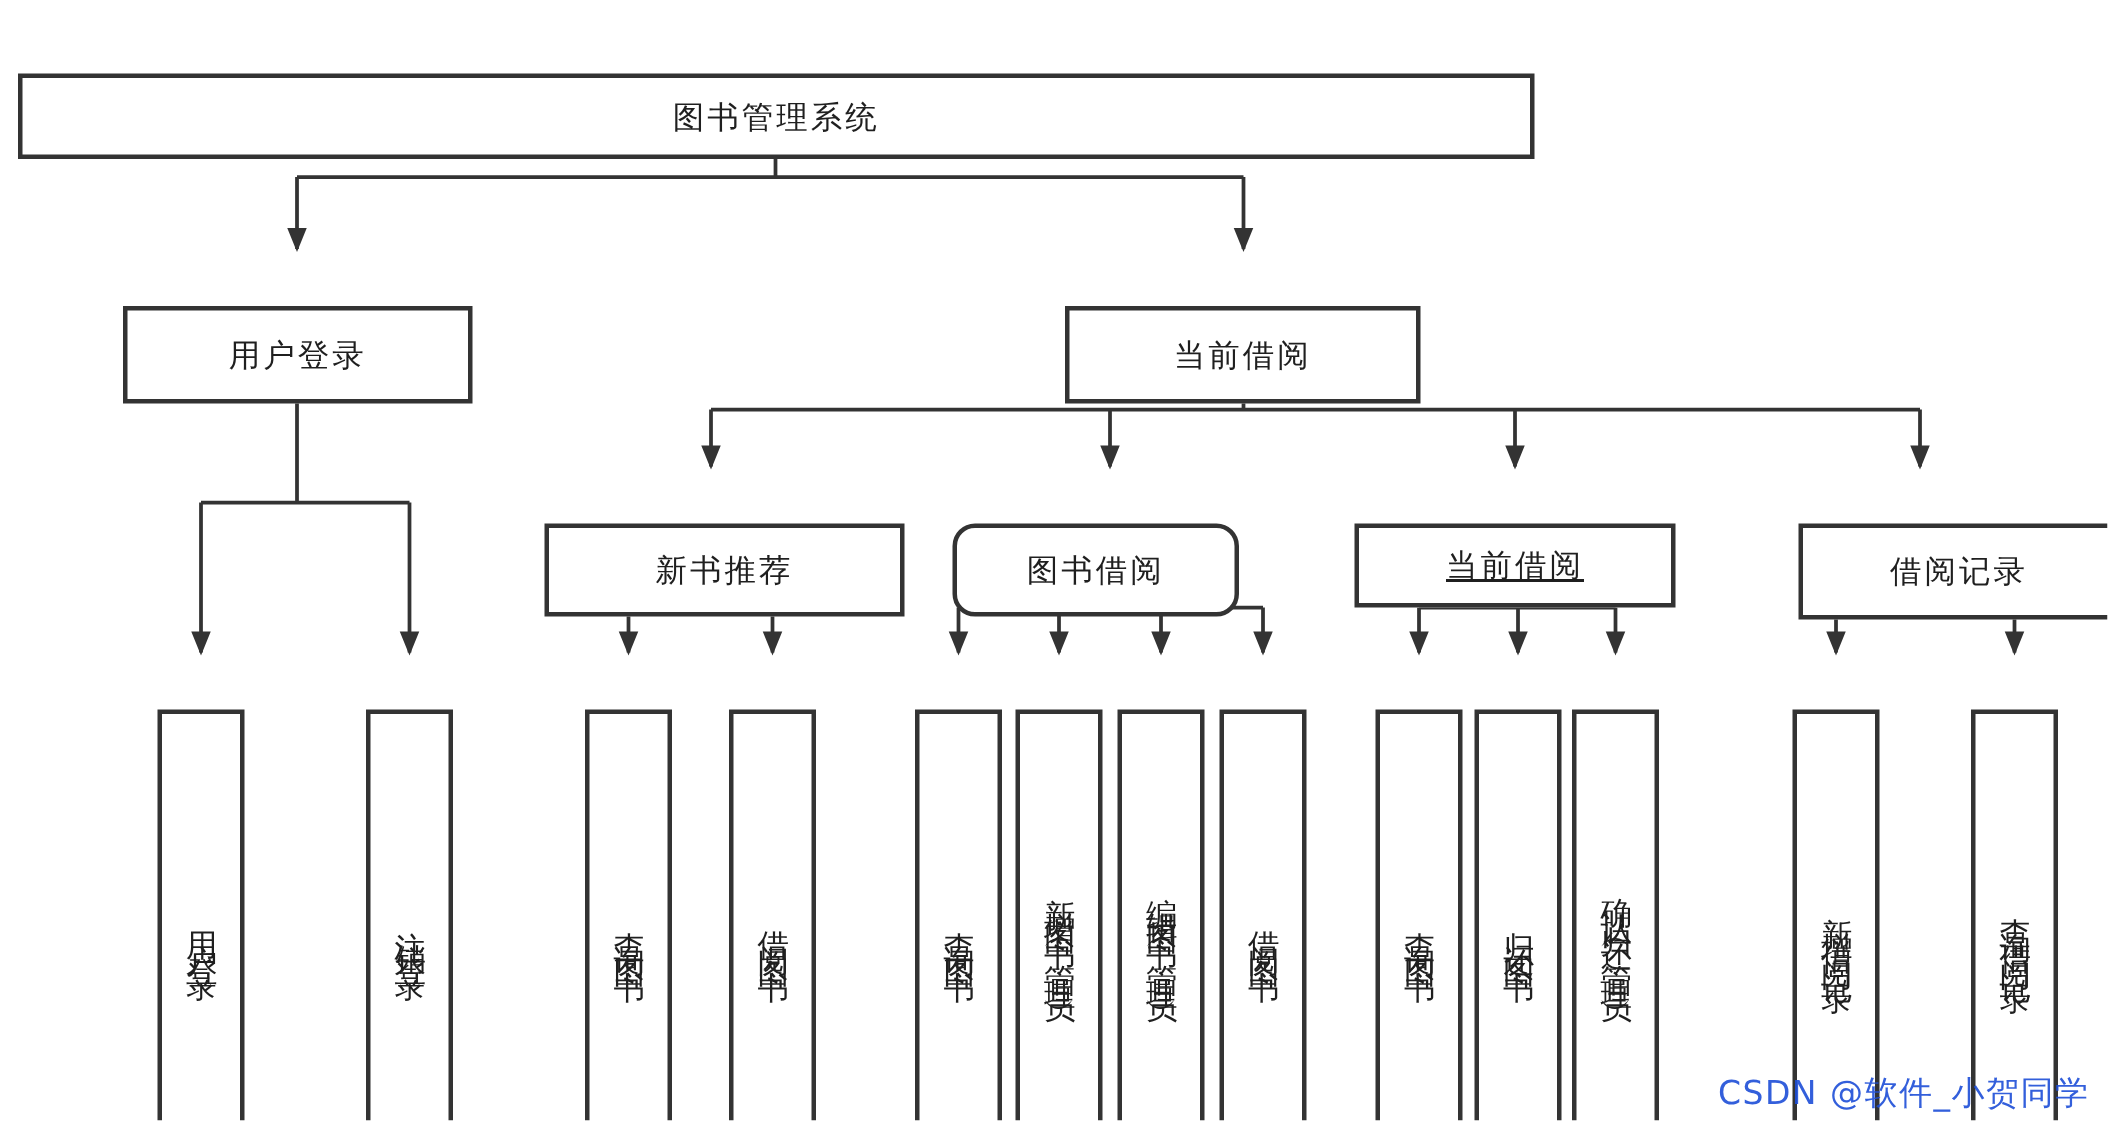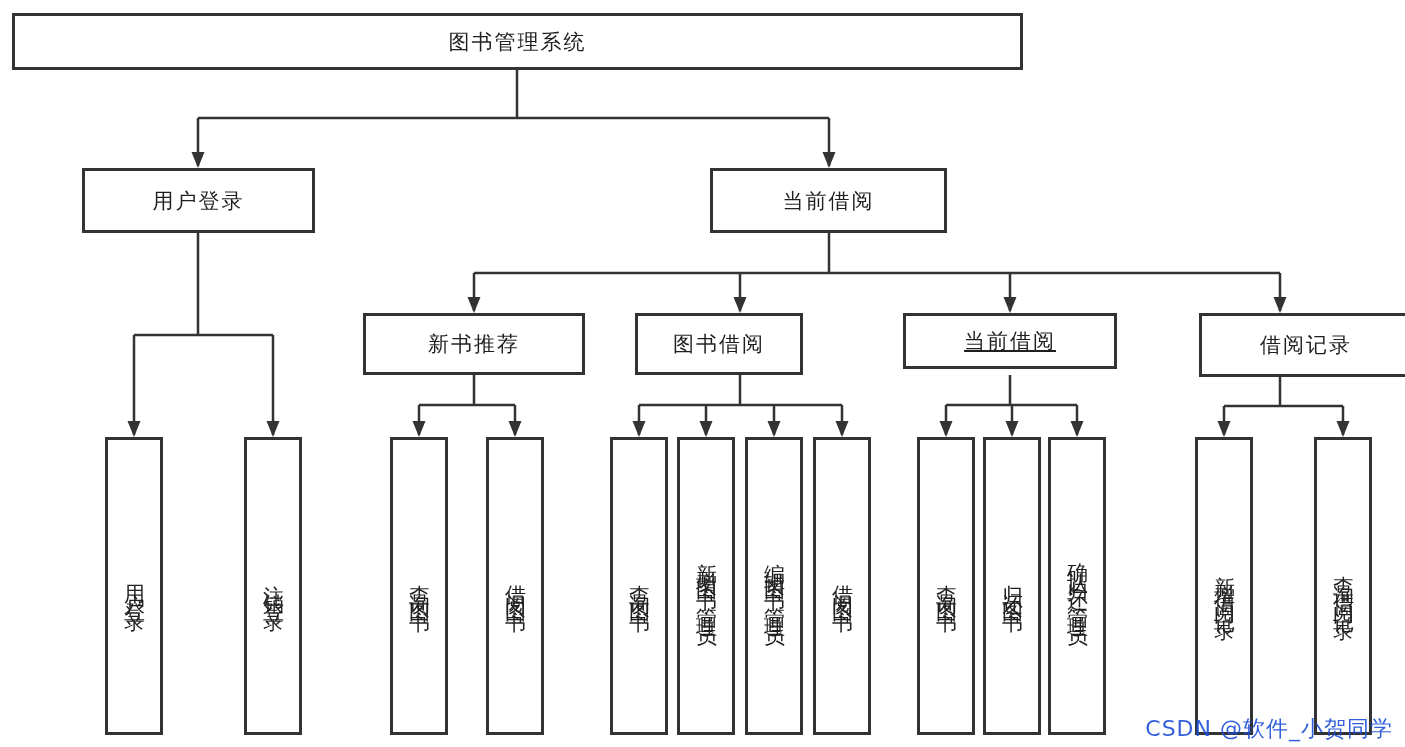--- a/index.html
+++ b/index.html
@@ -5,21 +5,21 @@
   html,body { margin:0; padding:0; background:#ffffff; }
   #canvas {
     position:relative; width:1405px; height:747px; background:#ffffff;
     font-family:"DejaVu Sans","Liberation Sans",sans-serif; overflow:hidden;
   }
   #connectors { position:absolute; left:0; top:0; z-index:1; }
   .box {
     position:absolute; box-sizing:border-box; background:#ffffff;
     border:3px solid #333333; color:#1f1f1f; z-index:2;
     display:flex; align-items:center; justify-content:center;
-    font-size:21px; letter-spacing:2px; white-space:nowrap;
+    font-size:21px; letter-spacing:2px; white-space:nowrap;margin-top:36px;
   }
   .leaf { width:58px; top:437px; height:298px; }
   .vtext {
     writing-mode:vertical-rl; text-orientation:upright;
     letter-spacing:9px; font-size:21px; line-height:1; white-space:nowrap;
   }
   .watermark {
     position:absolute; right:12px; top:714px; z-index:3;
     font-size:22px; color:#1d4ed8; opacity:0.9; letter-spacing:1px;
     white-space:nowrap;
@@ -50,22 +50,22 @@
       M939.5,421 L952.5,421 L946,437 Z  M1005.5,421 L1018.5,421 L1012,437 Z
       M1070.5,421 L1083.5,421 L1077,437 Z  M1217.5,421 L1230.5,421 L1224,437 Z
       M1336.5,421 L1349.5,421 L1343,437 Z"></path>
   </svg>
 
   <div class="box" style="left:12px; top:13px; width:1011px; height:57px;">图书管理系统</div>
 
   <div class="box" style="left:82px; top:168px; width:233px; height:65px;">用户登录</div>
   <div class="box" style="left:710px; top:168px; width:237px; height:65px;">当前借阅</div>
 
-  <div class="box" style="left:363px; top:313px; width:222px; height:62px;">新书推荐</div>
-  <div class="box" style="left:635px; top:313px; width:168px; height:62px;">图书借阅</div>
+  <div class="box" style="left:363px; top:313px; width:240px; height:62px;">新书推荐</div>
+  <div class="box" style="left:635px; top:313px; width:191px; height:62px;border-radius:15px;">图书借阅</div>
   <div class="box" style="left:903px; top:313px; width:214px; height:56px;text-decoration:underline;">当前借阅</div>
   <div class="box" style="left:1199px; top:313px; width:214px; height:64px;">借阅记录</div>
 
   <div class="box leaf" style="left:105px;">
     <span class="vtext">用户登录</span>
   </div>
   <div class="box leaf" style="left:244px;">
     <span class="vtext">注销登录</span>
   </div>
   <div class="box leaf" style="left:390px;">

